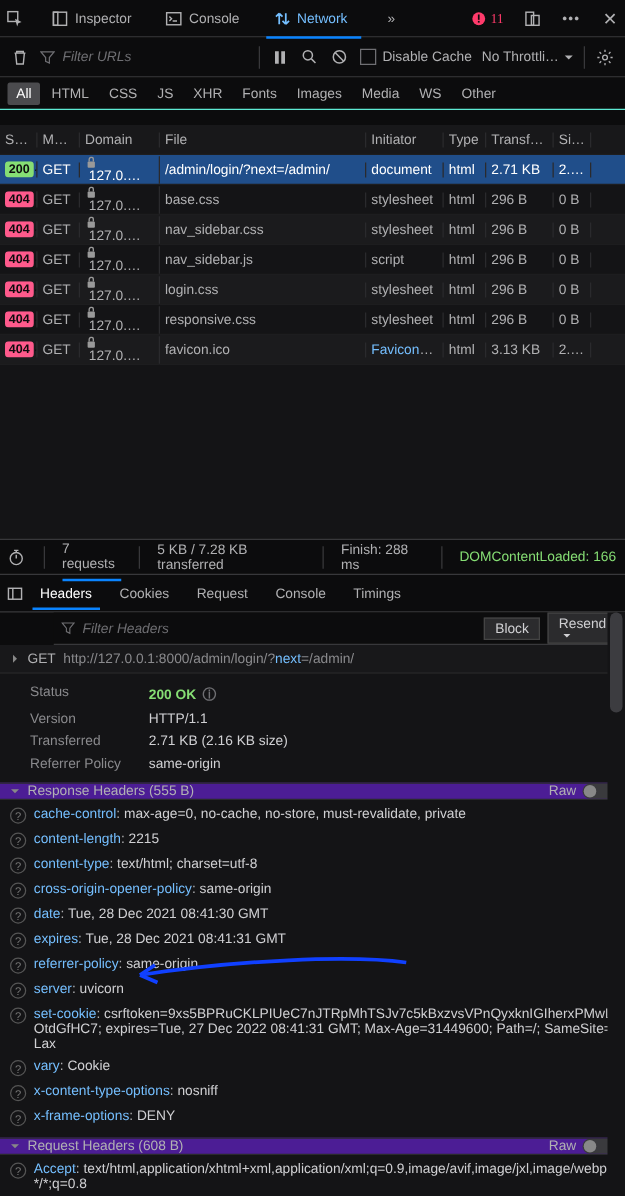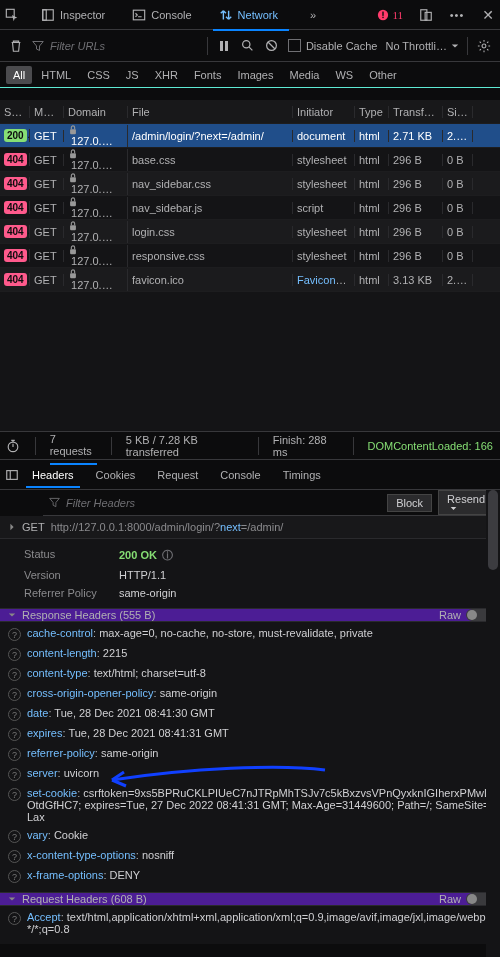--- a/index.html
+++ b/index.html
@@ -465,20 +465,24 @@
 <div class="kv" id="generalKV">
     <div class="kv-row">
       <span class="kv-k">Status</span>
       <span class="kv-v ok200">200 OK<span class="info-icon">ⓘ</span></span>
     </div>
     <div class="kv-row">
       <span class="kv-k">Version</span>
       <span class="kv-v ">HTTP/1.1</span>
     </div>
     <div class="kv-row">
+      <span class="kv-k">Transferred</span>
+      <span class="kv-v ">2.71 KB (2.16 KB size)</span>
+    </div>
+    <div class="kv-row">
       <span class="kv-k">Referrer Policy</span>
       <span class="kv-v ">same-origin</span>
     </div>
   </div>
 
 <div class="sect">
   <svg viewBox="0 0 10 10" width="8" height="8" fill="#888" style="margin-right:6px;">
       <path d="M1 3 L5 7 L9 3 Z"></path>
     </svg>
   <span>Response Headers (555 B)</span>

